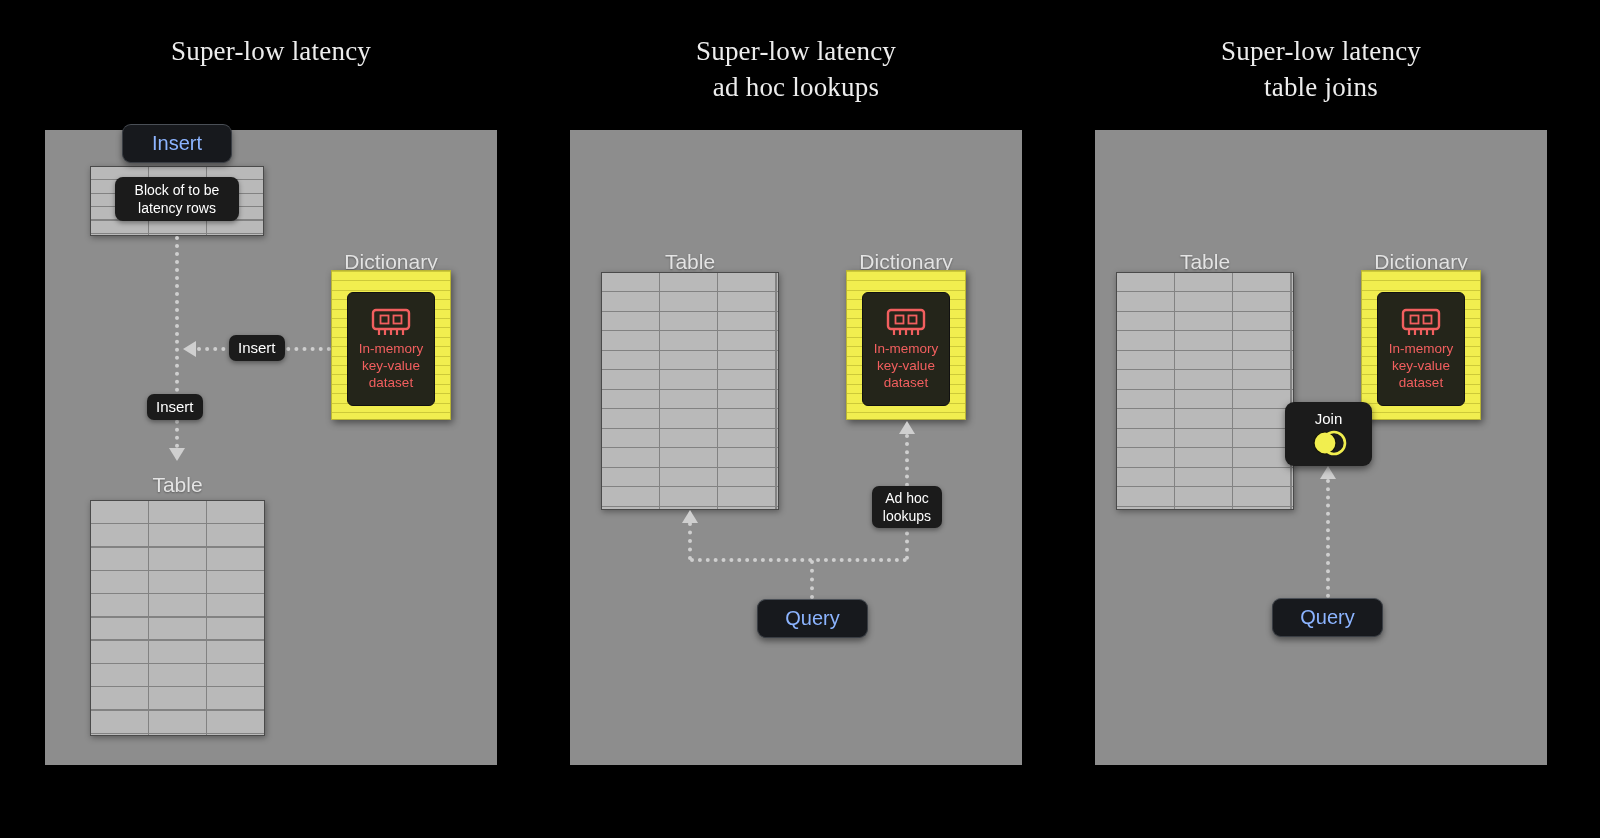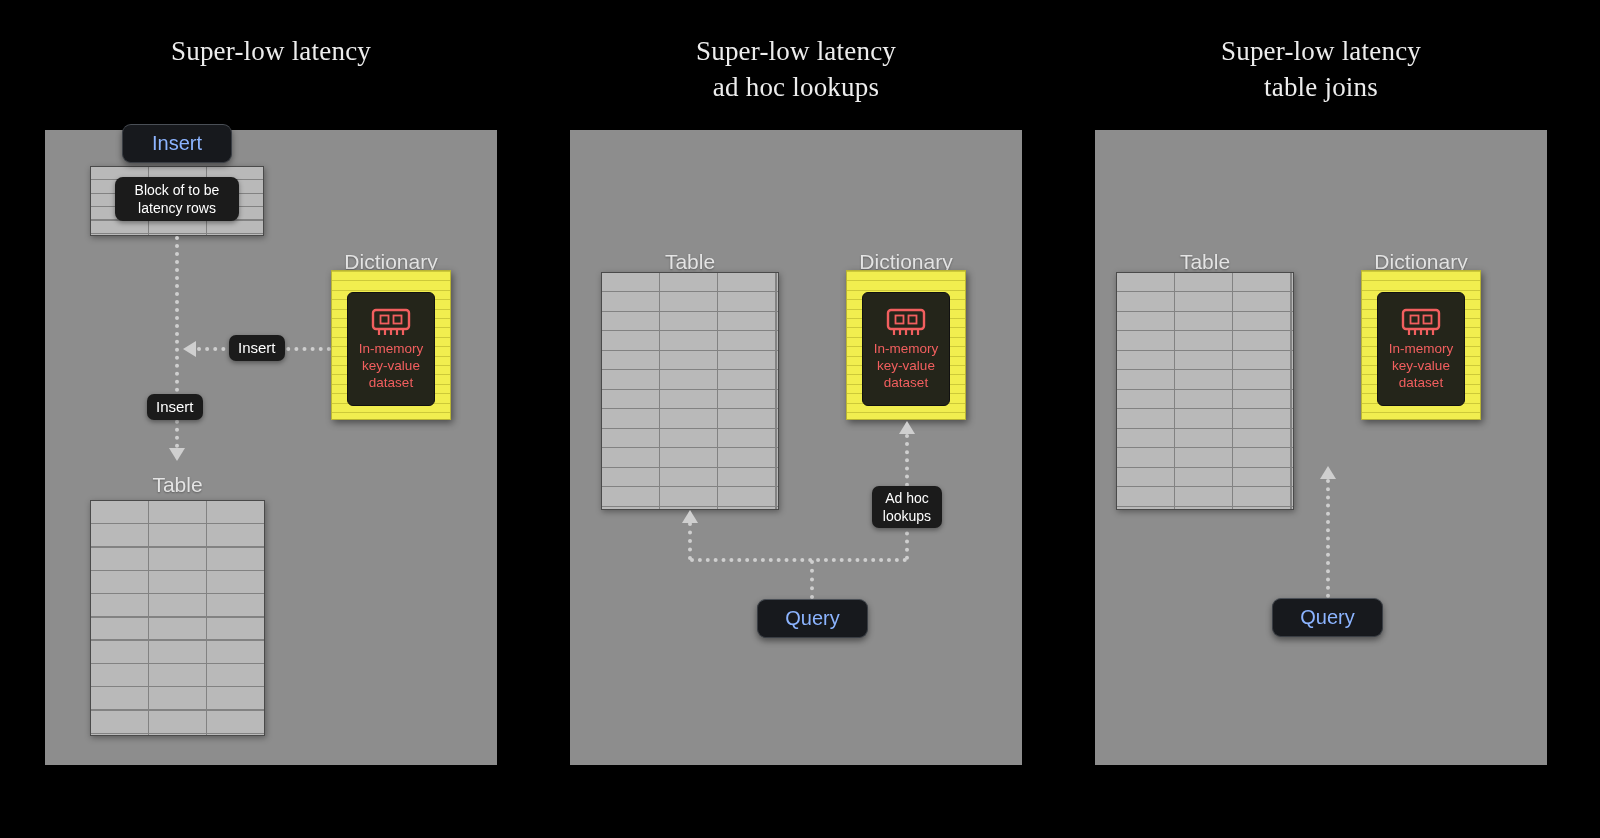--- a/index.html
+++ b/index.html
@@ -197,19 +197,27 @@
             <line x1="33" y1="23" x2="33" y2="28"></line>
           </g>
         </svg>
         <div class="dict-text">In-memory key-value dataset</div>
       </div>
     </div>
 
     <div class="dline-v" style="left:231px;top:349px;height:119px"></div>
     <div class="arr up" style="left:225px;top:336px"></div>
 
+    <div class="join-box" style="left:190px;top:272px;width:87px;height:64px">
+      <div class="join-text">Join</div>
+      <svg width="46" height="30" viewBox="0 0 46 30">
+        <circle cx="19" cy="15" r="11" fill="#f1ee4f"></circle>
+        <circle cx="19" cy="15" r="11" fill="none" stroke="#15150a" stroke-width="1.2"></circle>
+        <circle cx="28" cy="15" r="11" fill="none" stroke="#f1ee4f" stroke-width="2.6"></circle>
+      </svg>
+    </div>
 
     <div class="btn" style="left:177px;top:468px;width:111px">
       <span>Query</span>
     </div>
   </div>
 
 </div>
 
 </body></html>

